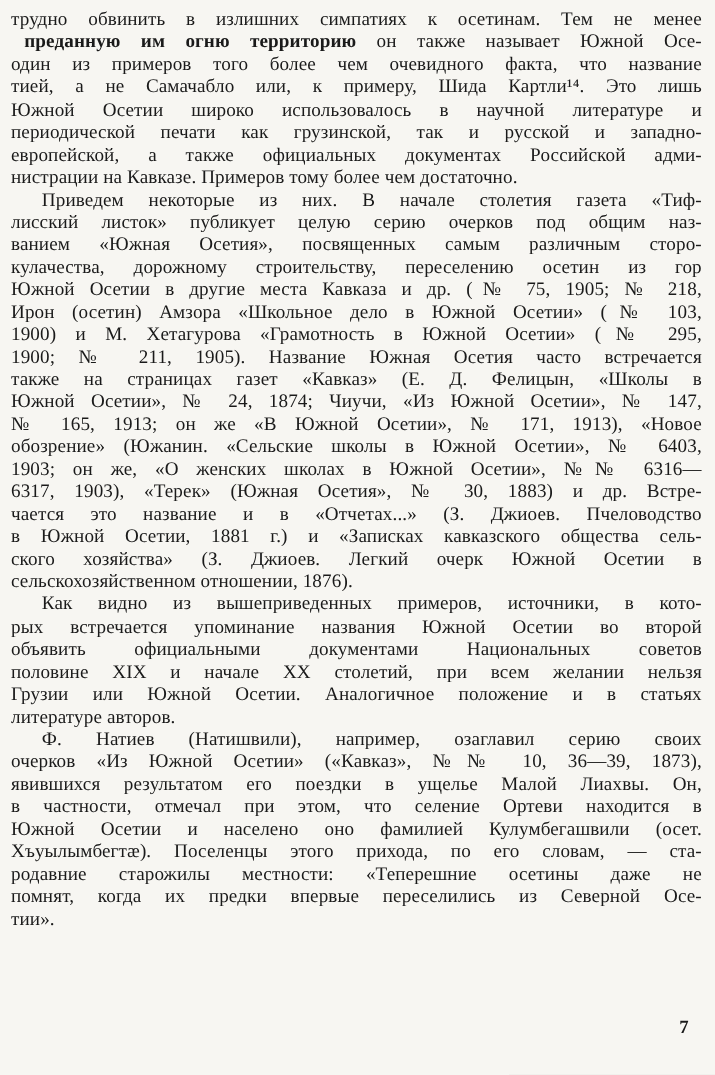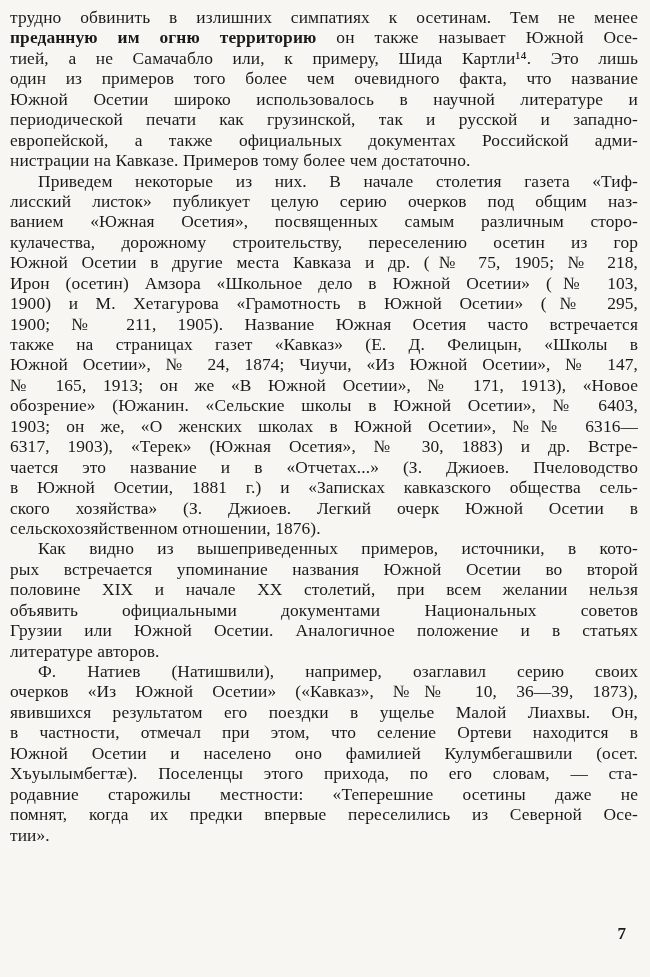--- a/index.html
+++ b/index.html
@@ -27,40 +27,40 @@
     text-align: justify;
     text-align-last: justify;
     overflow: hidden;
     letter-spacing: 0.1px;
   }
   .line.indent { text-indent: 28px; }
   .line.para-end {
     text-align: center;
     text-align-last: left;
   }
-  .bold { font-weight: 700; }
+  .bold { font-weight: 700; margin-left: 12px; }
   .page-number {
     position: absolute;
     right: 24px;
     top: 924px;
     font-weight: 700;
     font-size: 17px;
     color: #1a1a1a;
   }
 </style>
 </head>
 <body>
 
 <div class="book-page">
   <div id="text-block">
       <div class="paragraph">
         <div class="line">трудно обвинить в излишних симпатиях к осетинам. Тем не менее</div>
         <div class="line"><span class="bold">преданную им огню территорию</span><span> он также называет Южной Осе-</span></div>
+        <div class="line">один из примеров того более чем очевидного факта, что название</div>
         <div class="line">тией, а не Самачабло или, к примеру, Шида Картли¹⁴. Это лишь</div>
-        <div class="line">один из примеров того более чем очевидного факта, что название</div>
         <div class="line">Южной Осетии широко использовалось в научной литературе и</div>
         <div class="line">периодической печати как грузинской, так и русской и западно-</div>
         <div class="line">европейской, а также официальных документах Российской адми-</div>
         <div class="line para-end">нистрации на Кавказе. Примеров тому более чем достаточно.</div>
       </div>
       <div class="paragraph">
         <div class="line indent">Приведем некоторые из них. В начале столетия газета «Тиф-</div>
         <div class="line">лисский листок» публикует целую серию очерков под общим наз-</div>
         <div class="line">ванием «Южная Осетия», посвященных самым различным сторо-</div>
         <div class="line">кулачества, дорожному строительству, переселению осетин из гор</div>
@@ -75,22 +75,22 @@
         <div class="line">1903; он же, «О женских школах в Южной Осетии», №№ 6316—</div>
         <div class="line">6317, 1903), «Терек» (Южная Осетия», № 30, 1883) и др. Встре-</div>
         <div class="line">чается это название и в «Отчетах...» (З. Джиоев. Пчеловодство</div>
         <div class="line">в Южной Осетии, 1881 г.) и «Записках кавказского общества сель-</div>
         <div class="line">ского хозяйства» (З. Джиоев. Легкий очерк Южной Осетии в</div>
         <div class="line para-end">сельскохозяйственном отношении, 1876).</div>
       </div>
       <div class="paragraph">
         <div class="line indent">Как видно из вышеприведенных примеров, источники, в кото-</div>
         <div class="line">рых встречается упоминание названия Южной Осетии во второй</div>
+        <div class="line">объявить официальными документами Национальных советов</div>
         <div class="line">половине XIX и начале XX столетий, при всем желании нельзя</div>
-        <div class="line">объявить официальными документами Национальных советов</div>
         <div class="line">Грузии или Южной Осетии. Аналогичное положение и в статьях</div>
         <div class="line para-end">литературе авторов.</div>
       </div>
       <div class="paragraph">
         <div class="line indent">Ф. Натиев (Натишвили), например, озаглавил серию своих</div>
         <div class="line">очерков «Из Южной Осетии» («Кавказ», №№ 10, 36—39, 1873),</div>
         <div class="line">явившихся результатом его поездки в ущелье Малой Лиахвы. Он,</div>
         <div class="line">в частности, отмечал при этом, что селение Ортеви находится в</div>
         <div class="line">Южной Осетии и населено оно фамилией Кулумбегашвили (осет.</div>
         <div class="line">Хъуылымбегтæ). Поселенцы этого прихода, по его словам, — ста-</div>

